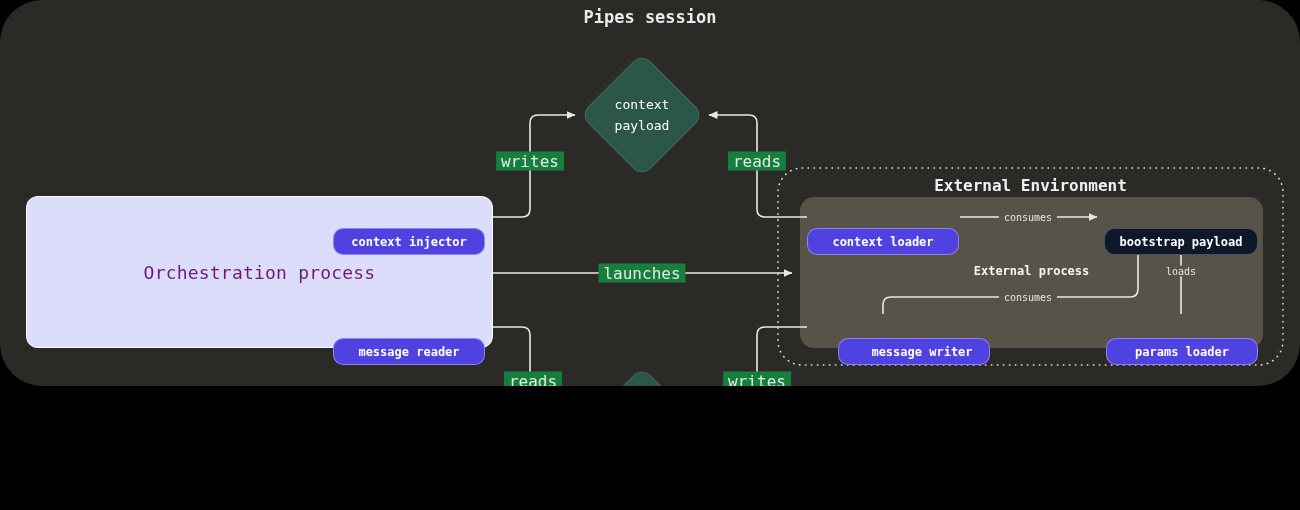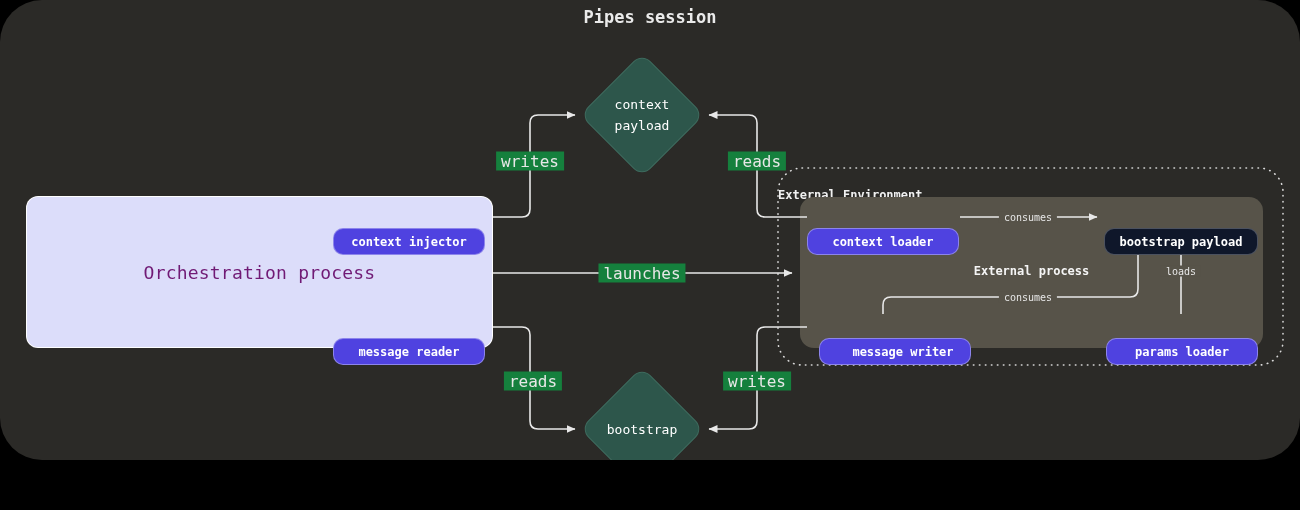--- a/index.html
+++ b/index.html
@@ -1,17 +1,17 @@
 <!DOCTYPE html>
 <html><head>
 <meta charset="utf-8">
 <style>
   html,body{margin:0;padding:0;background:#000;}
   .canvas{
-    position:relative;width:1300px;height:460px;background:#2b2a27;
+    position:relative;width:1300px;height:386px;background:#2b2a27;
     border-radius:42px;overflow:hidden;
     font-family:"DejaVu Sans Mono","Liberation Mono",monospace;
   }
   .title{
     position:absolute;left:0;top:7px;width:100%;text-align:center;
     font-size:17px;font-weight:600;color:#eaeaea;letter-spacing:0px;
   }
   
   .orch-box{
     position:absolute;left:26px;top:196px;width:467px;height:152px;
@@ -34,22 +34,22 @@
     position:absolute;width:88px;height:88px;background:#2d564b;
     border:1px solid #3e6b5e;border-radius:12px;transform:rotate(45deg);
     box-sizing:border-box;
   }
   .diamond-label{
     position:absolute;width:120px;text-align:center;color:#fff;
     font-size:13px;font-weight:normal;line-height:21px;white-space:pre-line;
     transform:translate(-50%,-50%);
   }
   .ext-env-label{
-    position:absolute;left:778px;top:188px;width:505px;
-    color:#f0f0f0;font-size:12px;font-weight:bold;
+    position:absolute;left:778px;top:176px;width:505px;text-align:center;
+    color:#f0f0f0;font-size:16px;font-weight:bold;
   }
   .ext-process-box{
     position:absolute;left:800px;top:197px;width:463px;height:151px;
     background:#575349;border-radius:14px;
   }
   .ext-process-label{
     position:absolute;left:800px;top:264px;width:463px;text-align:center;
     color:#f5f5f5;font-size:12px;font-weight:bold;
   }
   
@@ -107,17 +107,17 @@
   <div class="edge-label" style="left:642px;top:273px;">launches</div>
   <div class="edge-label" style="left:533px;top:381px;">reads</div>
   <div class="edge-label" style="left:757px;top:381px;">writes</div>
   <div class="edge-label inner" style="left:1028px;top:217px;">consumes</div>
   <div class="edge-label inner" style="left:1028px;top:297px;">consumes</div>
   <div class="edge-label inner" style="left:1181px;top:271px;">loads</div>
 
   <div class="chip" style="left:333px;top:204px;">context injector</div>
   <div class="chip" style="left:333px;top:314px;">message reader</div>
   <div class="chip" style="left:807px;top:204px;">context loader</div>
-  <div class="chip" style="left:819px;top:314px;padding-left:16px;">message writer</div>
+  <div class="chip" style="left:838px;top:314px;padding-left:16px;">message writer</div>
   <div class="chip green" style="left:1104px;top:204px;width:154px;">bootstrap payload</div>
   <div class="chip" style="left:1106px;top:314px;">params loader</div>
 
 </div>
 
 </body></html>

